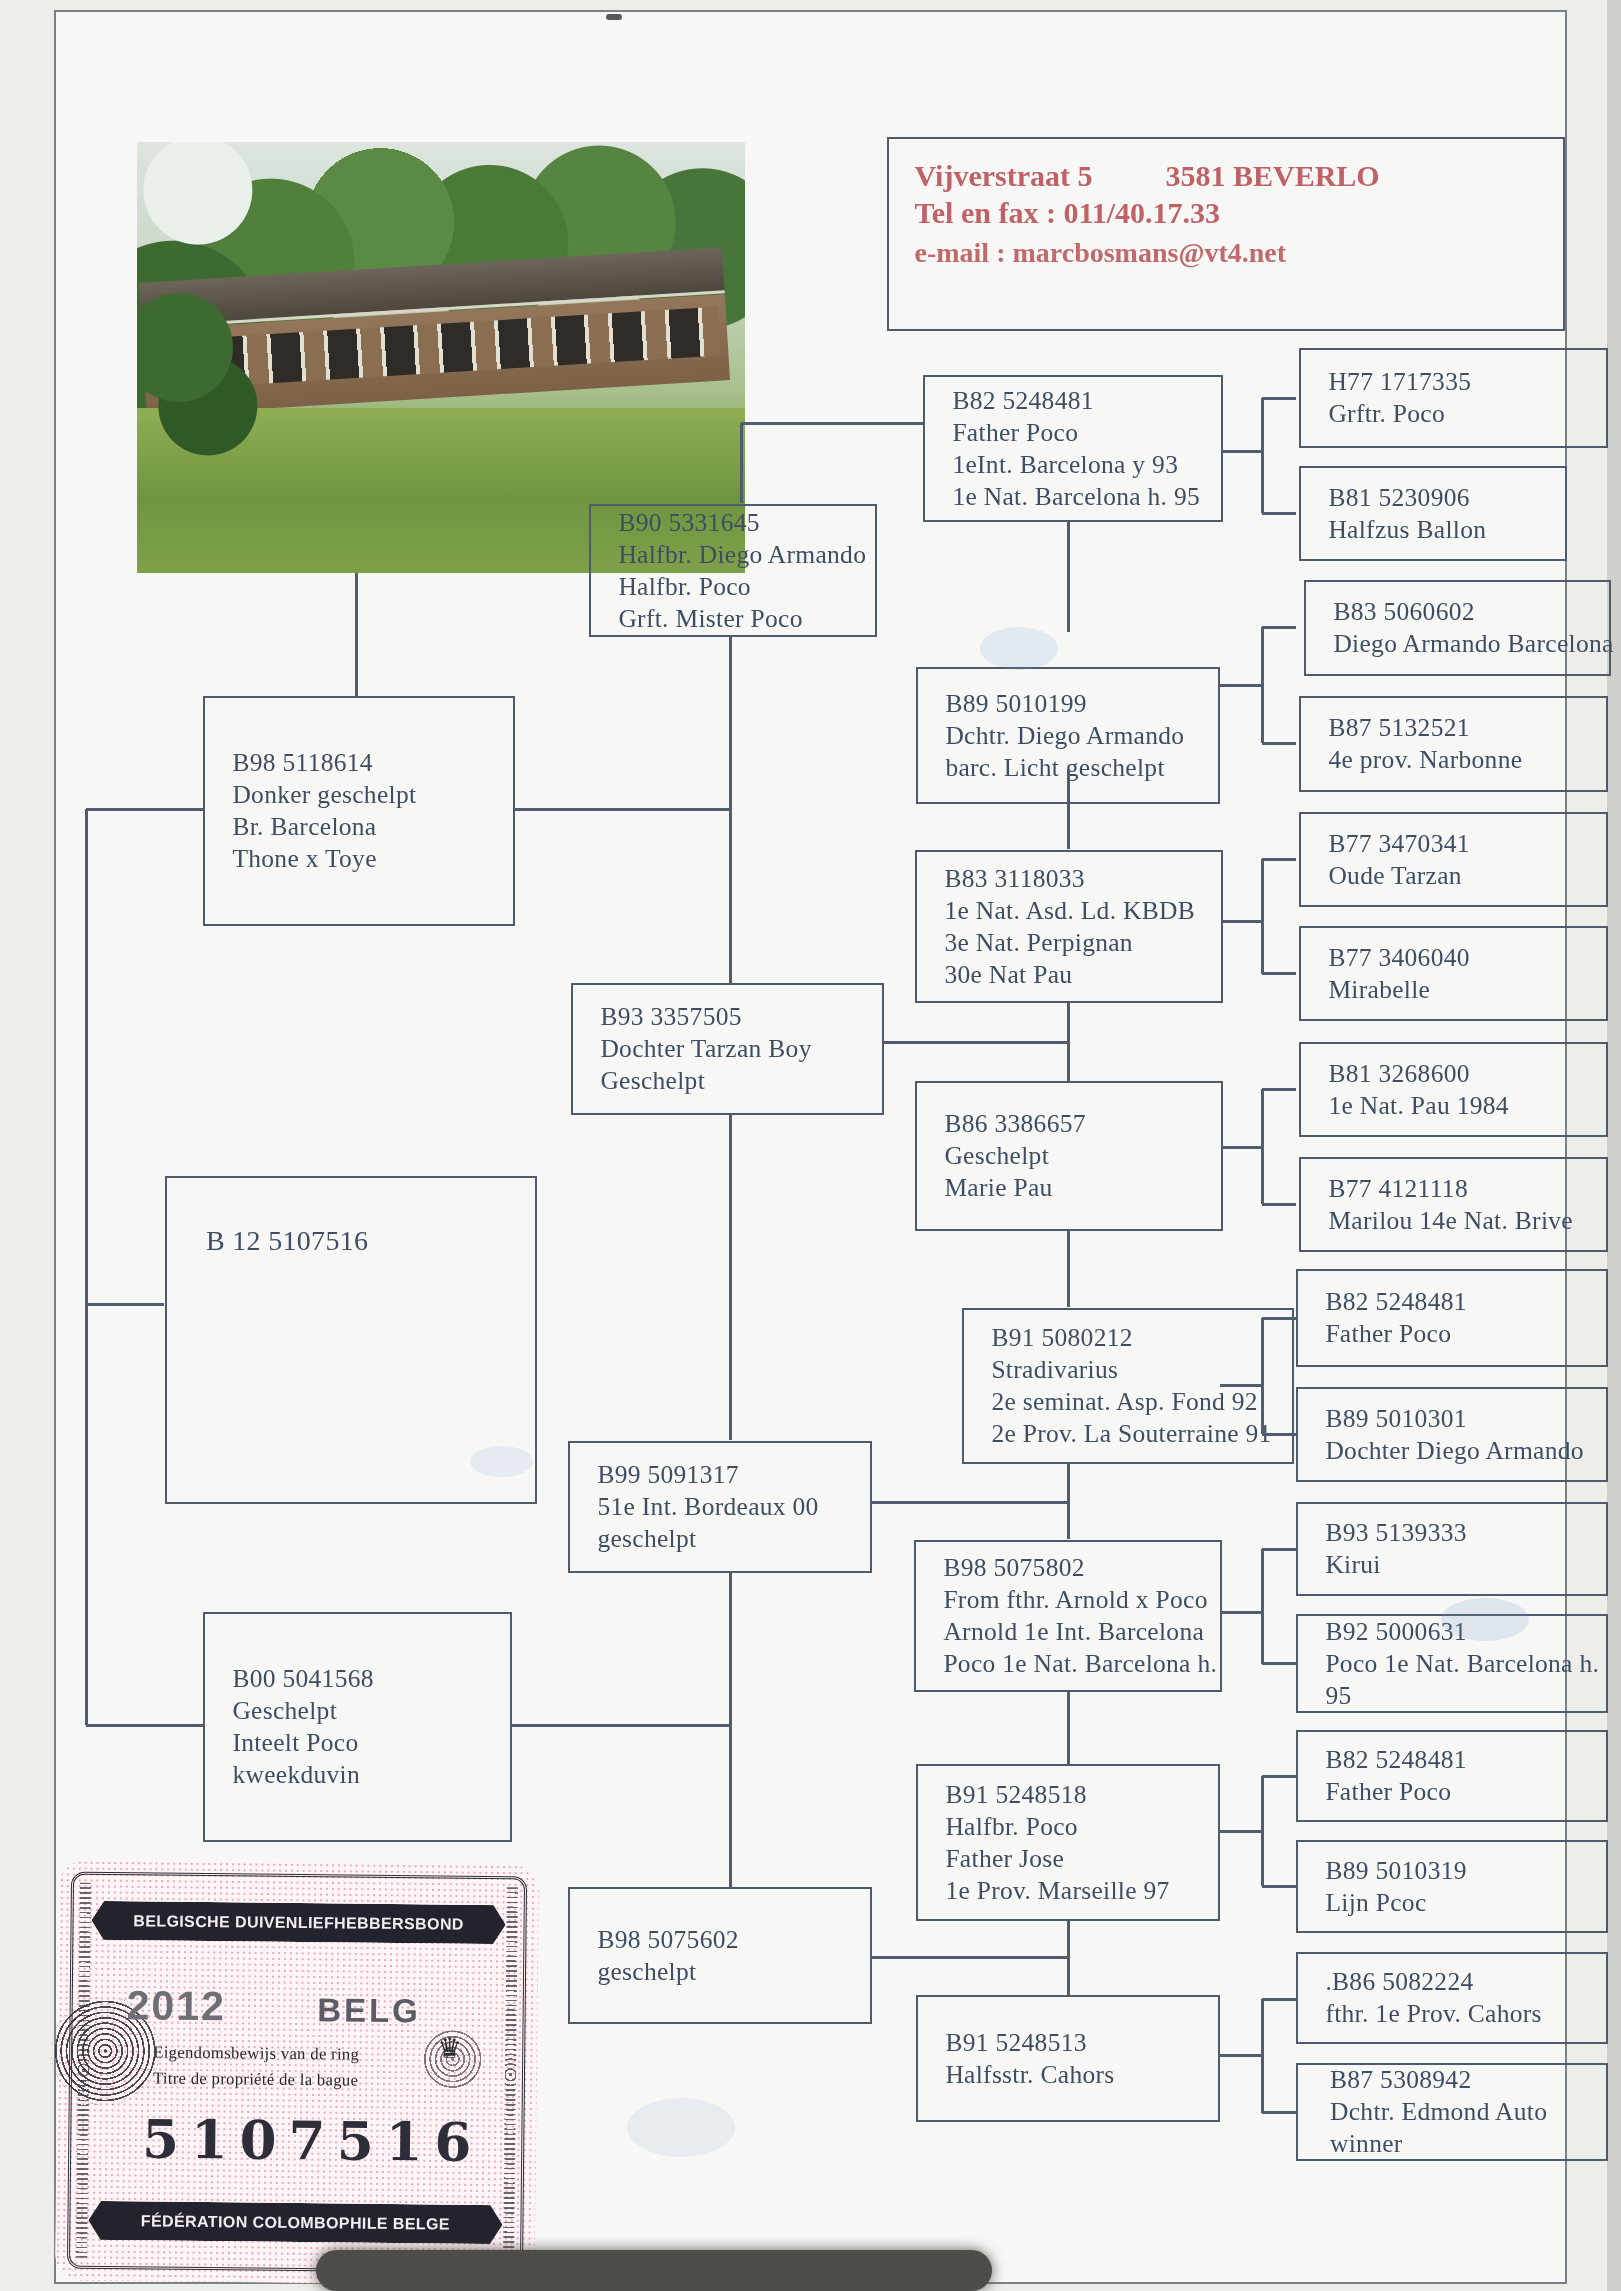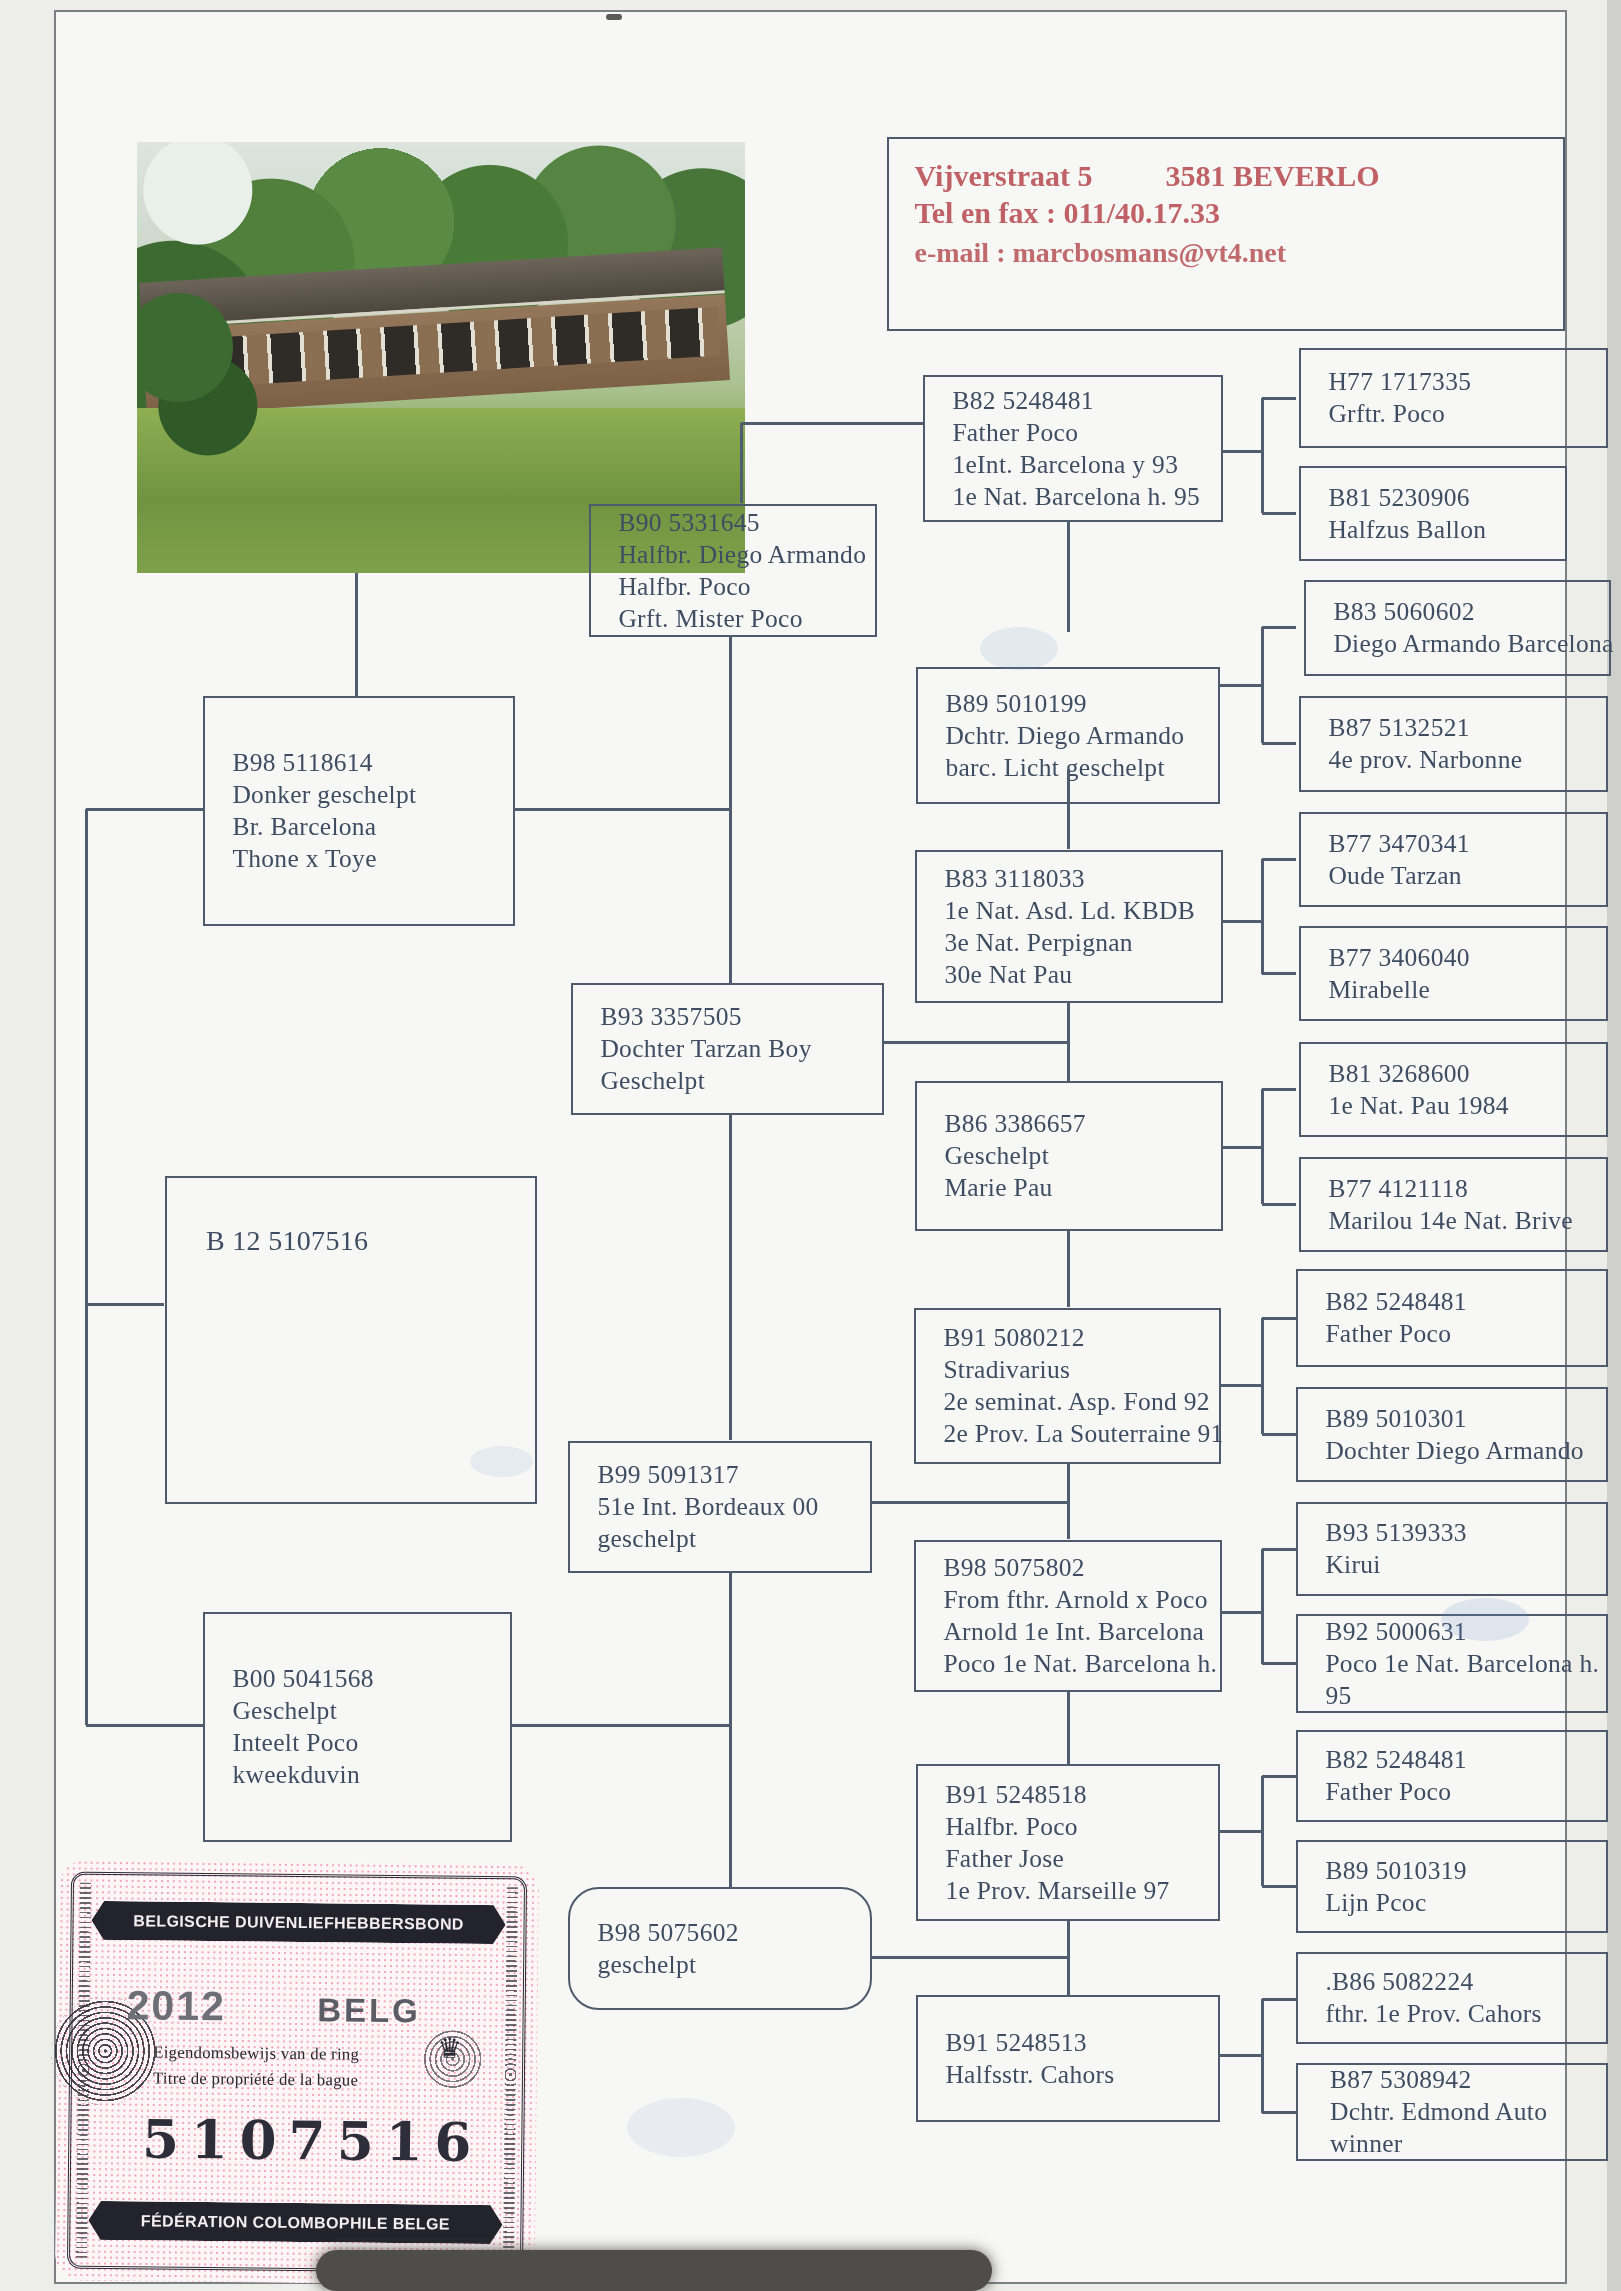--- a/index.html
+++ b/index.html
@@ -190,21 +190,21 @@
     <div class="pbox" style="left: 571px; top: 983px; width: 313px; height: 132px;">
       <div>B93 3357505</div>
       <div>Dochter Tarzan Boy</div>
       <div>Geschelpt</div>
     </div>
     <div class="pbox" style="left: 568px; top: 1441px; width: 304px; height: 132px;">
       <div>B99 5091317</div>
       <div>51e Int. Bordeaux 00</div>
       <div>geschelpt</div>
     </div>
-    <div class="pbox" style="left: 568px; top: 1887px; width: 304px; height: 123px; border-radius: 31px;">
+    <div class="pbox" style="left: 568px; top: 1887px; width: 304px; height: 137px;">
       <div>B98 5075602</div>
       <div>geschelpt</div>
     </div>
     <div class="pbox" style="left: 923px; top: 375px; width: 300px; height: 147px;">
       <div>B82 5248481</div>
       <div>Father Poco</div>
       <div>1eInt. Barcelona y 93</div>
       <div>1e Nat. Barcelona h. 95</div>
     </div>
     <div class="pbox" style="left: 916px; top: 632px; width: 304px; height: 137px; margin-top: 35px;">
@@ -216,21 +216,21 @@
       <div>B83 3118033</div>
       <div>1e Nat. Asd. Ld. KBDB</div>
       <div>3e Nat. Perpignan</div>
       <div>30e Nat Pau</div>
     </div>
     <div class="pbox" style="left: 915px; top: 1081px; width: 308px; height: 150px;">
       <div>B86 3386657</div>
       <div>Geschelpt</div>
       <div>Marie Pau</div>
     </div>
-    <div class="pbox" style="left: 914px; top: 1308px; width: 307px; height: 156px;">
+    <div class="pbox" style="left: 962px; top: 1308px; width: 332px; height: 156px;">
       <div>B91 5080212</div>
       <div>Stradivarius</div>
       <div>2e seminat. Asp. Fond 92</div>
       <div>2e Prov. La Souterraine 91</div>
     </div>
     <div class="pbox" style="left: 914px; top: 1540px; width: 308px; height: 152px;">
       <div>B98 5075802</div>
       <div>From fthr. Arnold x Poco</div>
       <div>Arnold 1e Int. Barcelona</div>
       <div>Poco 1e Nat. Barcelona h.</div>

